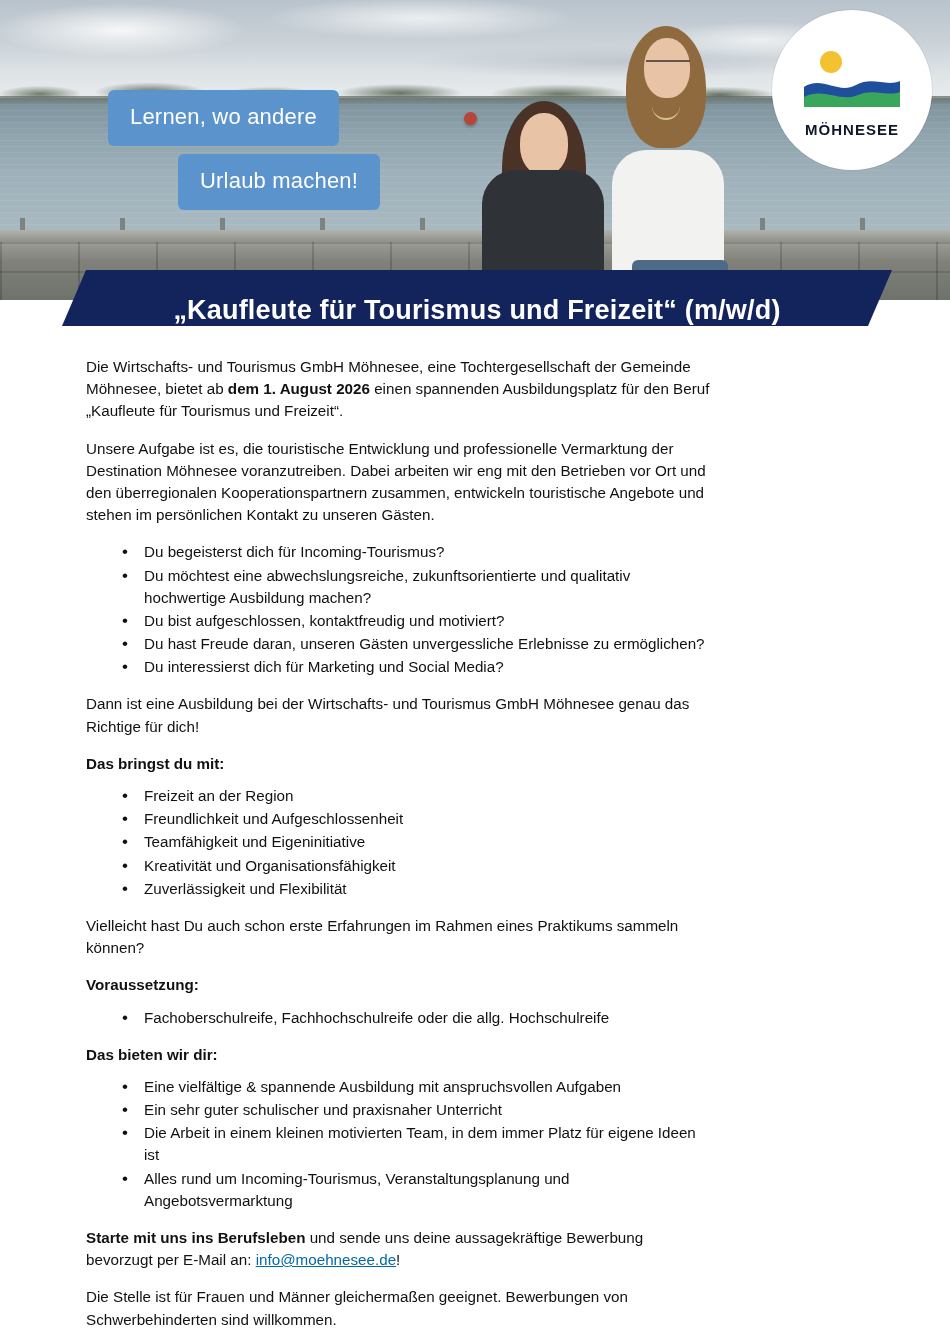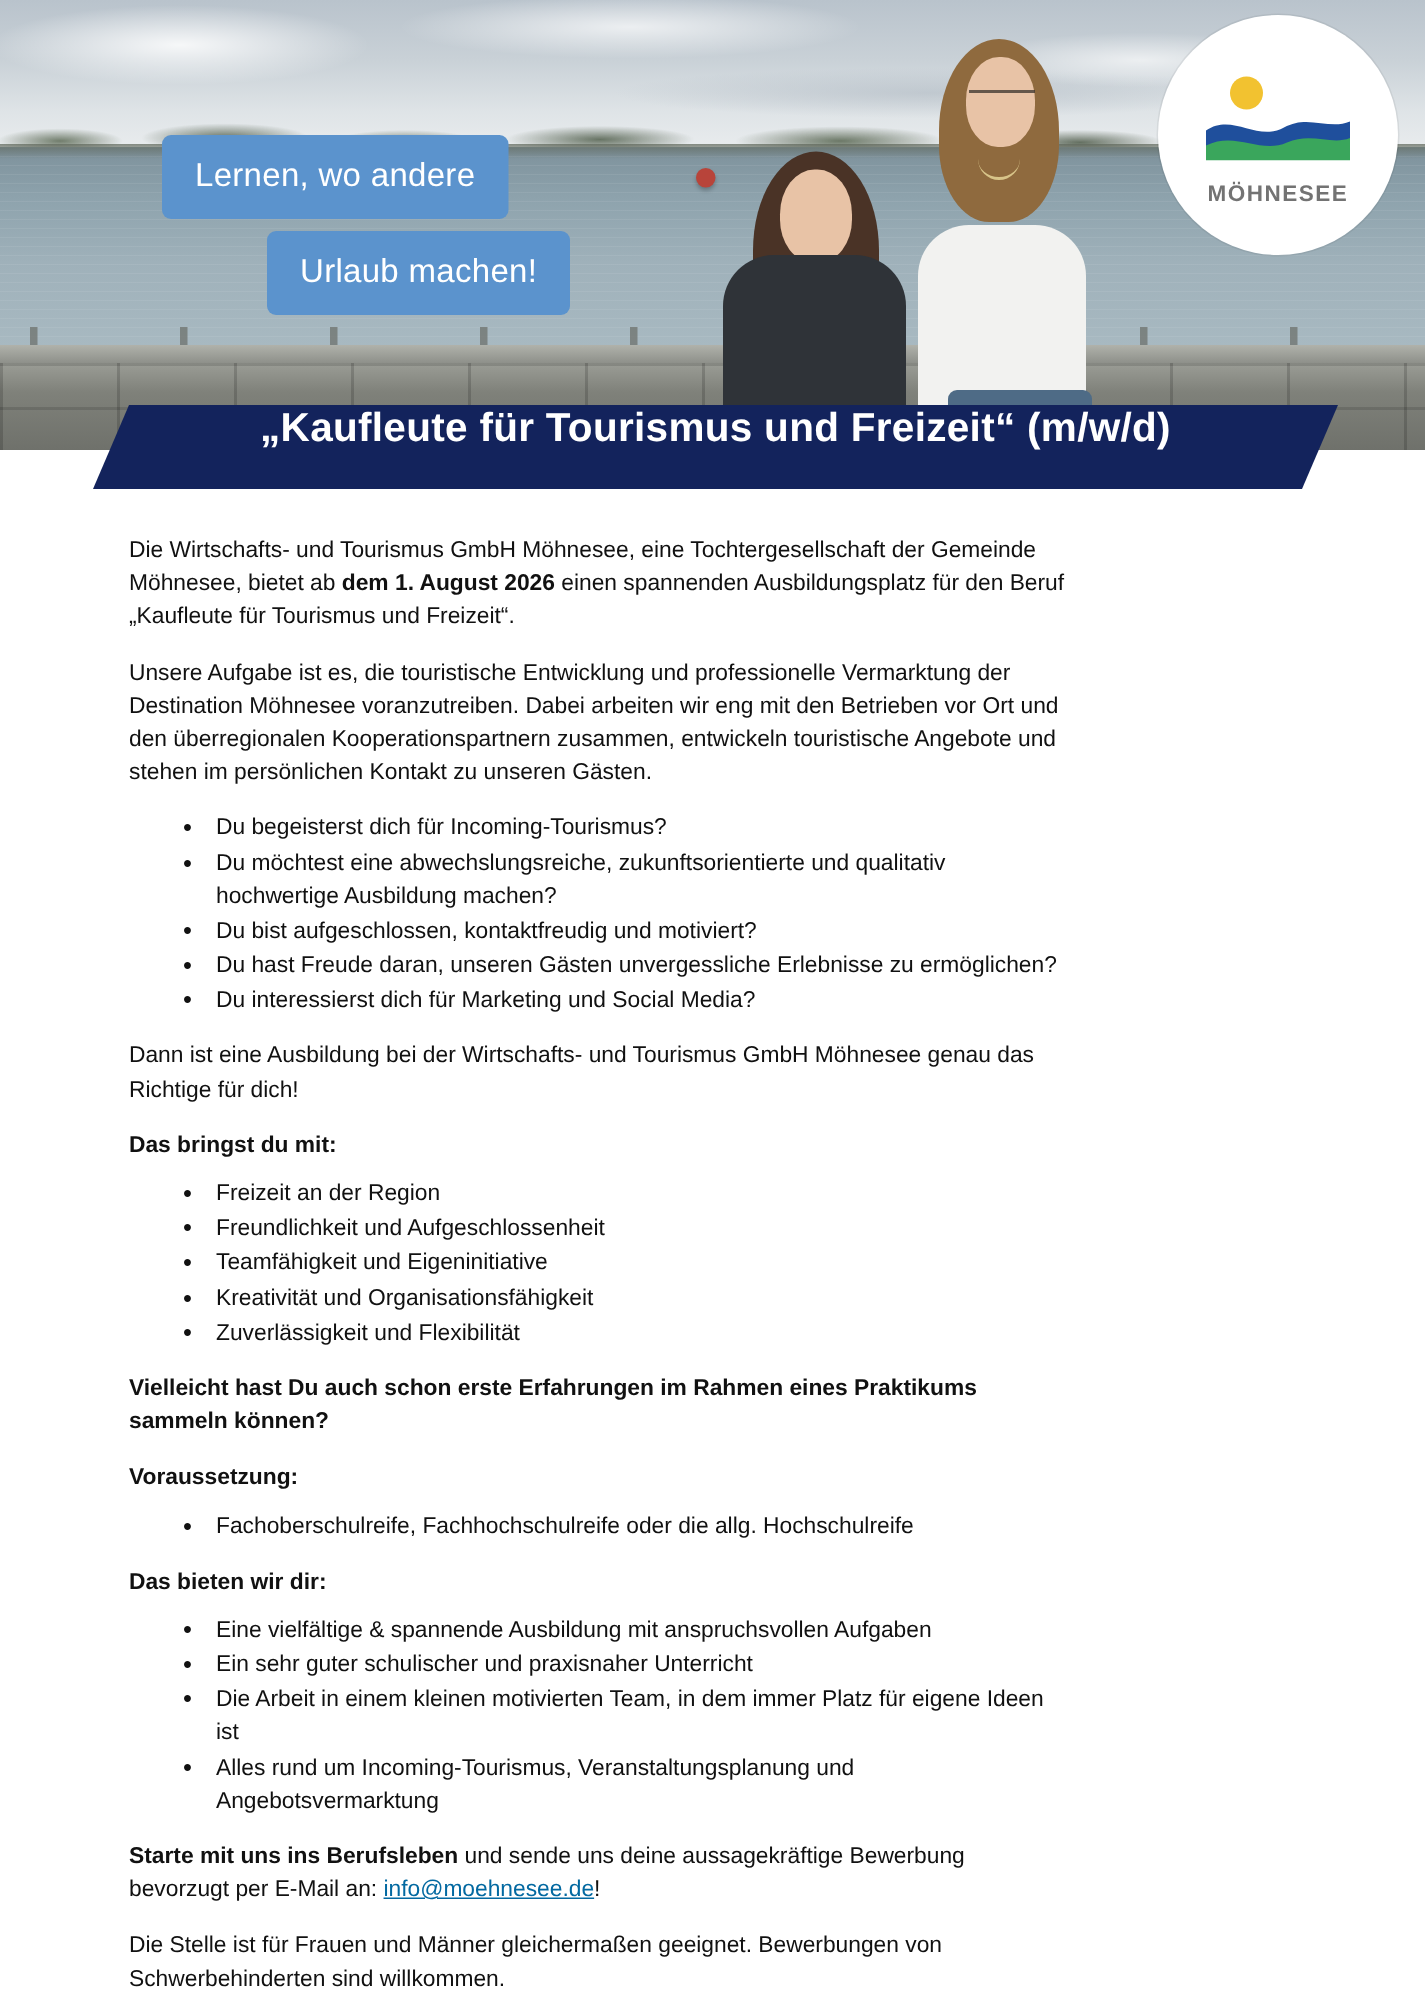--- a/index.html
+++ b/index.html
@@ -205,39 +205,39 @@
     background: #f2c230;
   }
   .logo-wave {
     position: absolute;
     left: 0; top: 24px;
     width: 96px; height: 34px;
   }
   .logo-text {
     font-size: 15px;
     font-weight: bold;
-    color: #737373;
+    color: #0f172a;
     letter-spacing: 1px;
     margin-top: 8px;
   }
 
   
   .banner-wrap {
     position: absolute;
     left: 0; top: 270px;
     width: 950px; height: 56px;
   }
   .banner {
     position: absolute;
     left: 62px; top: 0;
     width: 830px; height: 56px;
     background: #13235c;
     clip-path: polygon(24px 0, 830px 0, 806px 56px, 0 56px);
     display: flex;
-    align-items: flex-start;
+    align-items: flex-end;
     justify-content: center;
   }
   .banner h1 {
     margin: 0;
     color: #ffffff;
     font-size: 27px;
     font-weight: bold;
     letter-spacing: .2px;
     text-align: center;
   }
@@ -272,21 +272,20 @@
   }
   ul li::before {
     content: "•";
     position: absolute;
     left: -22px;
     top: -1px;
     font-size: 17px;
   }
   .indented {
     margin: 0 0 16px 28px;
-    font-weight: bold;
   }
   a.mail {
     color: #0369a1;
     text-decoration: underline;
   }
   b { font-weight: bold; }
 </style>
 </head>
 <body>
 

